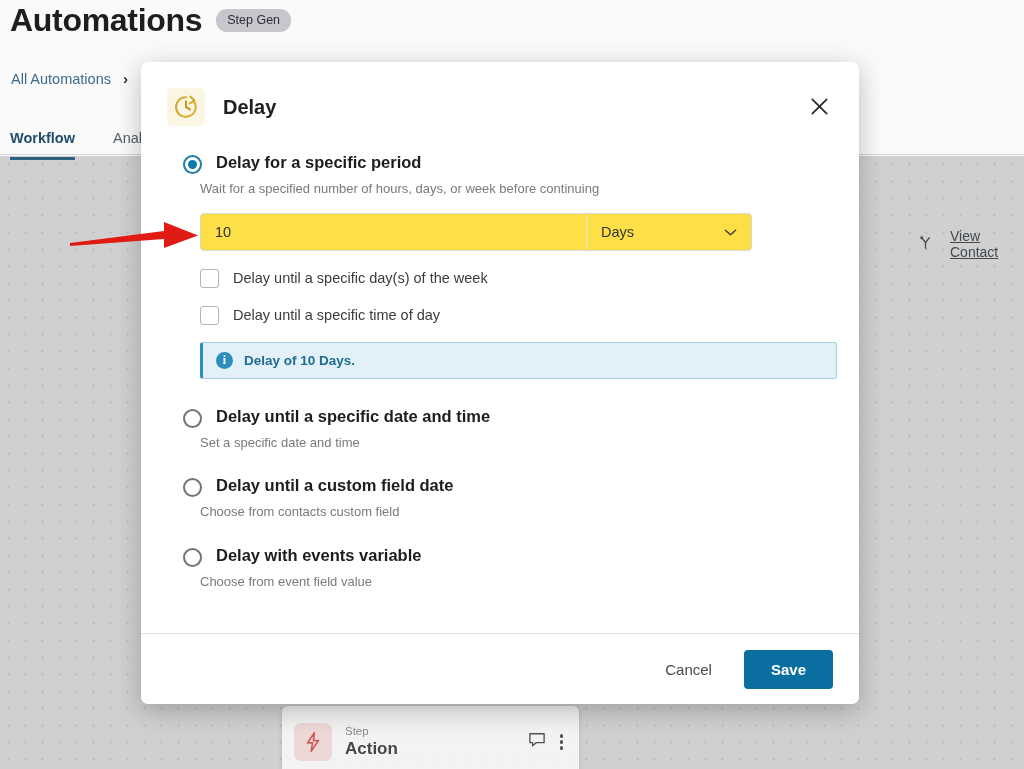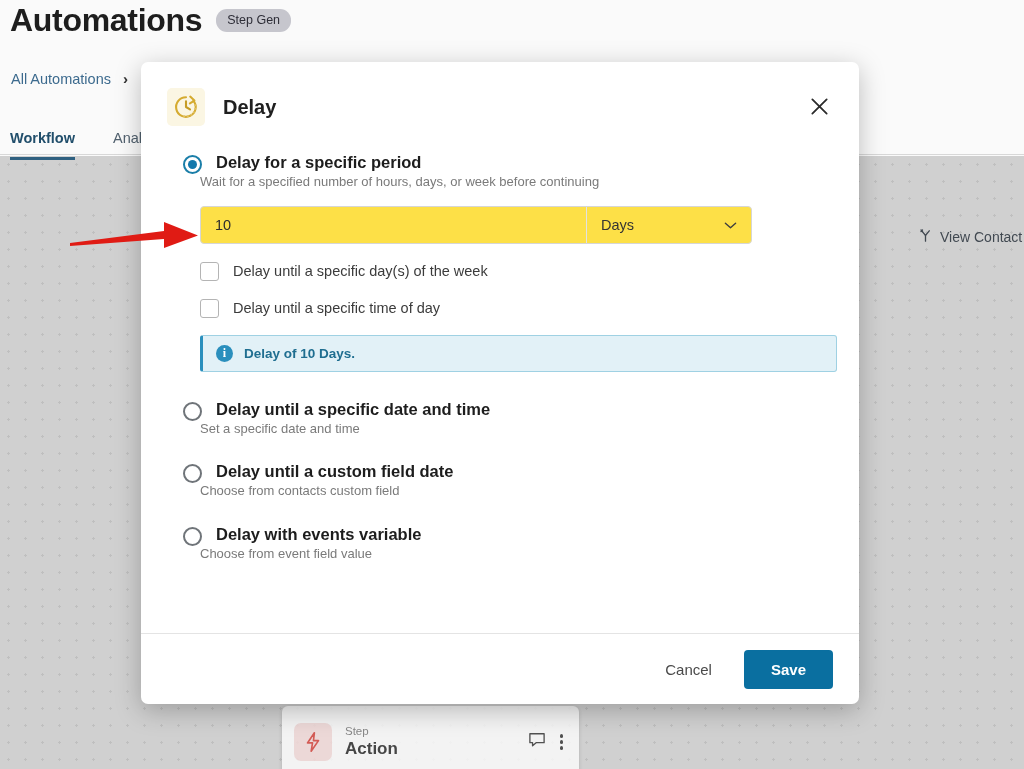--- a/index.html
+++ b/index.html
@@ -85,23 +85,24 @@
     background-color: #d4d4d4;
     background-image: radial-gradient(circle, #c2c2c2 1px, transparent 1.1px);
     background-size: 17px 17px;
   }
 
   .view-contact {
     position: absolute;
     left: 918px; top: 228px;
     display: flex;
     align-items: center;
-    gap: 7px;
+    gap: 17px;
     font-size: 14px;
     color: #3f4750;
+    text-decoration: underline;
   }
 
   
   .node-card {
     position: absolute;
     left: 282px; top: 706px;
     width: 297px;
     height: 72px;
     background: #ffffff;
     border-radius: 6px 6px 0 0;
@@ -215,20 +216,21 @@
 
   .option-label {
     font-size: 16.5px;
     font-weight: bold;
     color: #1d1d1d;
     line-height: 1.15;
   }
   .option-desc {
     font-size: 13px;
     color: #7a7a7a;
+    margin-top: 7px;
     margin-left: 33px;
     line-height: 1.2;
   }
 
   .indent { margin-left: 33px; }
 
   .field-row {
     display: flex;
     margin-top: 16px;
     width: 552px;

